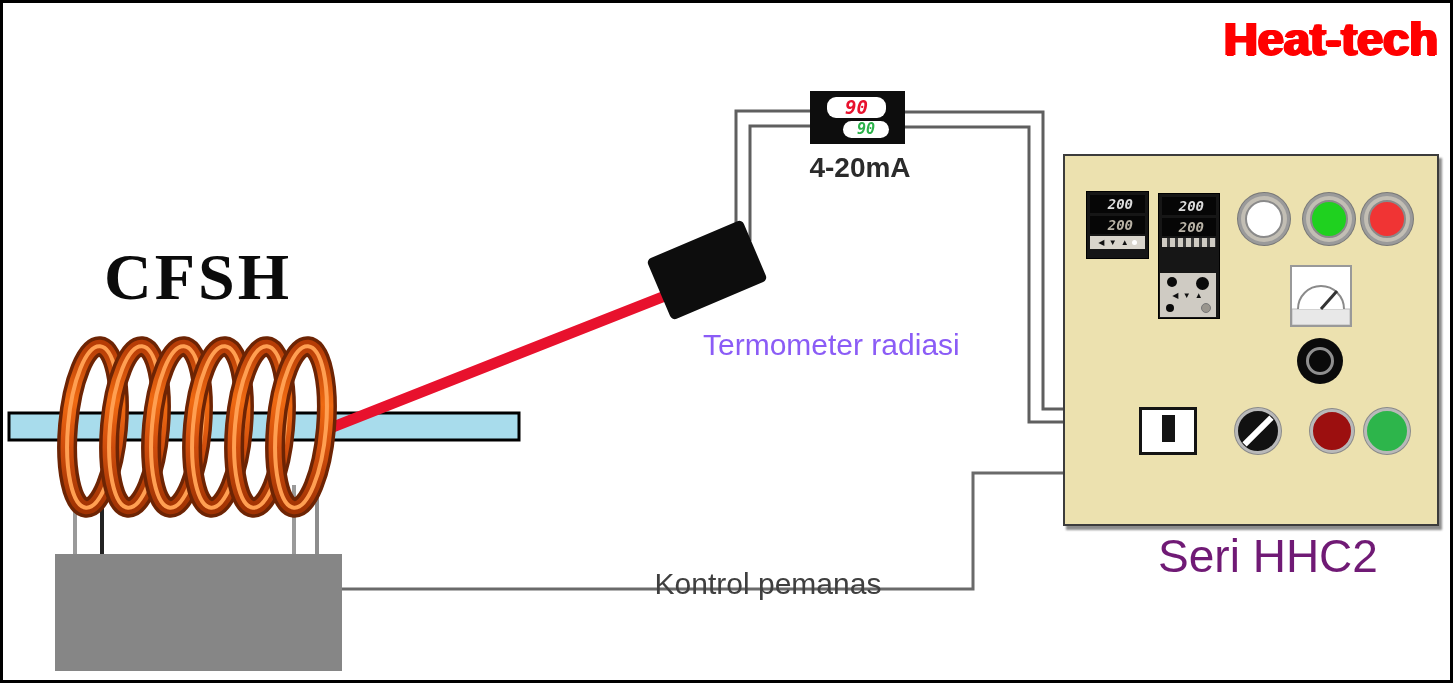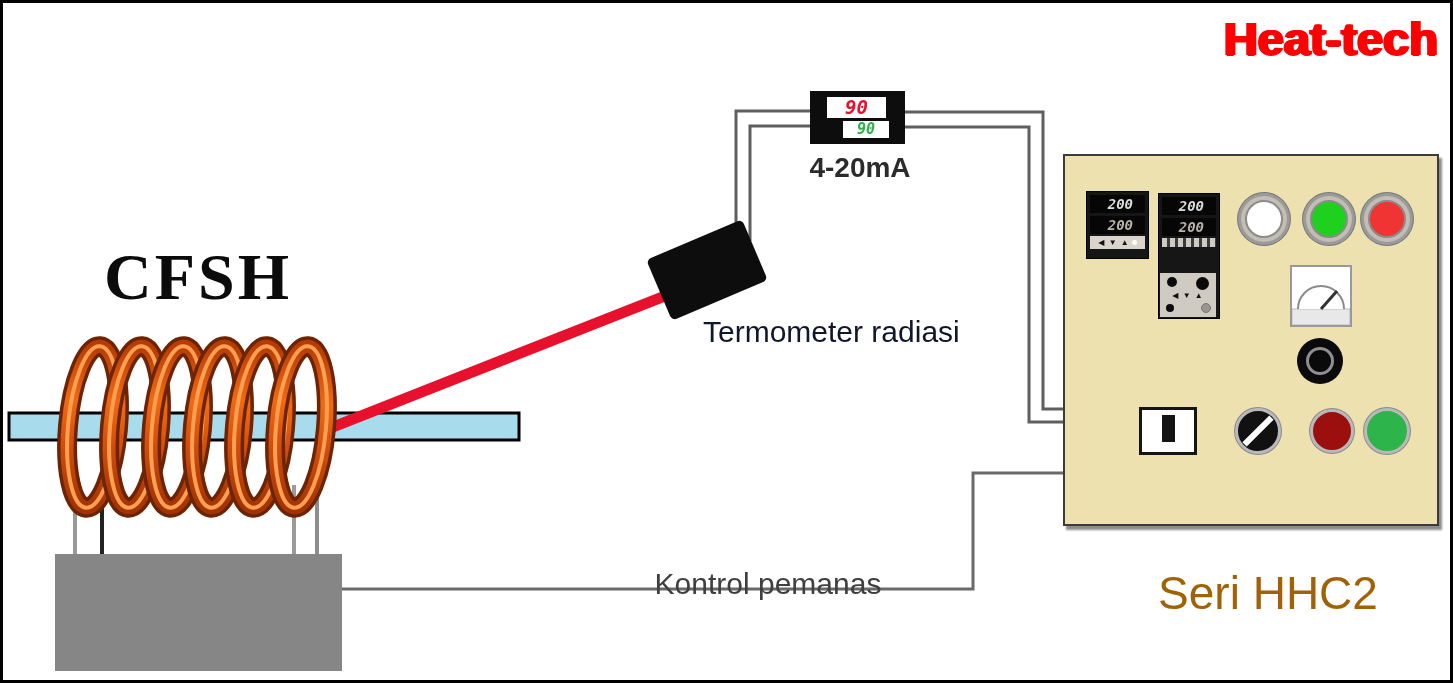--- a/index.html
+++ b/index.html
@@ -8,28 +8,28 @@
   .abs{position:absolute;}
   svg.scene{position:absolute;left:0;top:0;z-index:1;}
   .ovl{position:absolute;z-index:2;}
 
   
   .logo{right:12px;top:8px;width:420px;text-align:right;font-size:47px;font-weight:bold;color:#ff0000;
         letter-spacing:0px;text-shadow:1.6px 0 0 #ff0000,-1.6px 0 0 #ff0000,0 1px 0 #ff0000;}
   .cfsh{left:55px;top:236px;width:280px;text-align:center;font-family:"Liberation Serif",serif;
         font-weight:bold;font-size:66px;color:#0b0b0b;letter-spacing:3px;}
   .spec{left:768px;top:148px;width:178px;text-align:center;font-size:28px;font-weight:bold;color:#2b2b2b;line-height:34px;}
-  .lbl-sensor{left:700px;top:312px;font-size:30px;color:#0f172a;}
+  .lbl-sensor{left:700px;top:325px;font-size:30px;color:#8b5cf6;}
   .lbl-kontrol{left:620px;top:537px;width:290px;text-align:center;font-size:30px;color:#3f3f3f;margin-top:27px;}
-  .lbl-seri{left:1100px;top:526px;width:330px;text-align:center;font-size:46px;color:#a16207;margin-top:37px;}
+  .lbl-seri{left:1100px;top:526px;width:330px;text-align:center;font-size:46px;color:#701a75;}
 
   
   .xmit{left:807px;top:88px;width:95px;height:53px;background:#0d0d0d;}
   .chip{position:absolute;background:#ffffff;text-align:center;font-family:"DejaVu Sans Mono",monospace;
-        font-weight:bold;font-style:italic;line-height:1.1;}
+        font-weight:bold;font-style:italic;line-height:1.1;border-radius:9px;}
   .chip.top{left:17px;top:6px;width:59px;height:21px;font-size:19px;color:#e8112d;}
   .chip.bot{left:33px;top:30px;width:46px;height:17px;font-size:15px;color:#2bb24a;}
 
   
   .sensor-head{left:652px;top:234px;width:104px;height:66px;background:#0d0d0d;border-radius:5px;
                transform:rotate(-23deg);}
 
   
   .panel{left:1060px;top:151px;width:372px;height:368px;background:#ece1af;border:2px solid #3c3c3c;
          box-shadow:3px 4px 2px rgba(0,0,0,0.45);}

